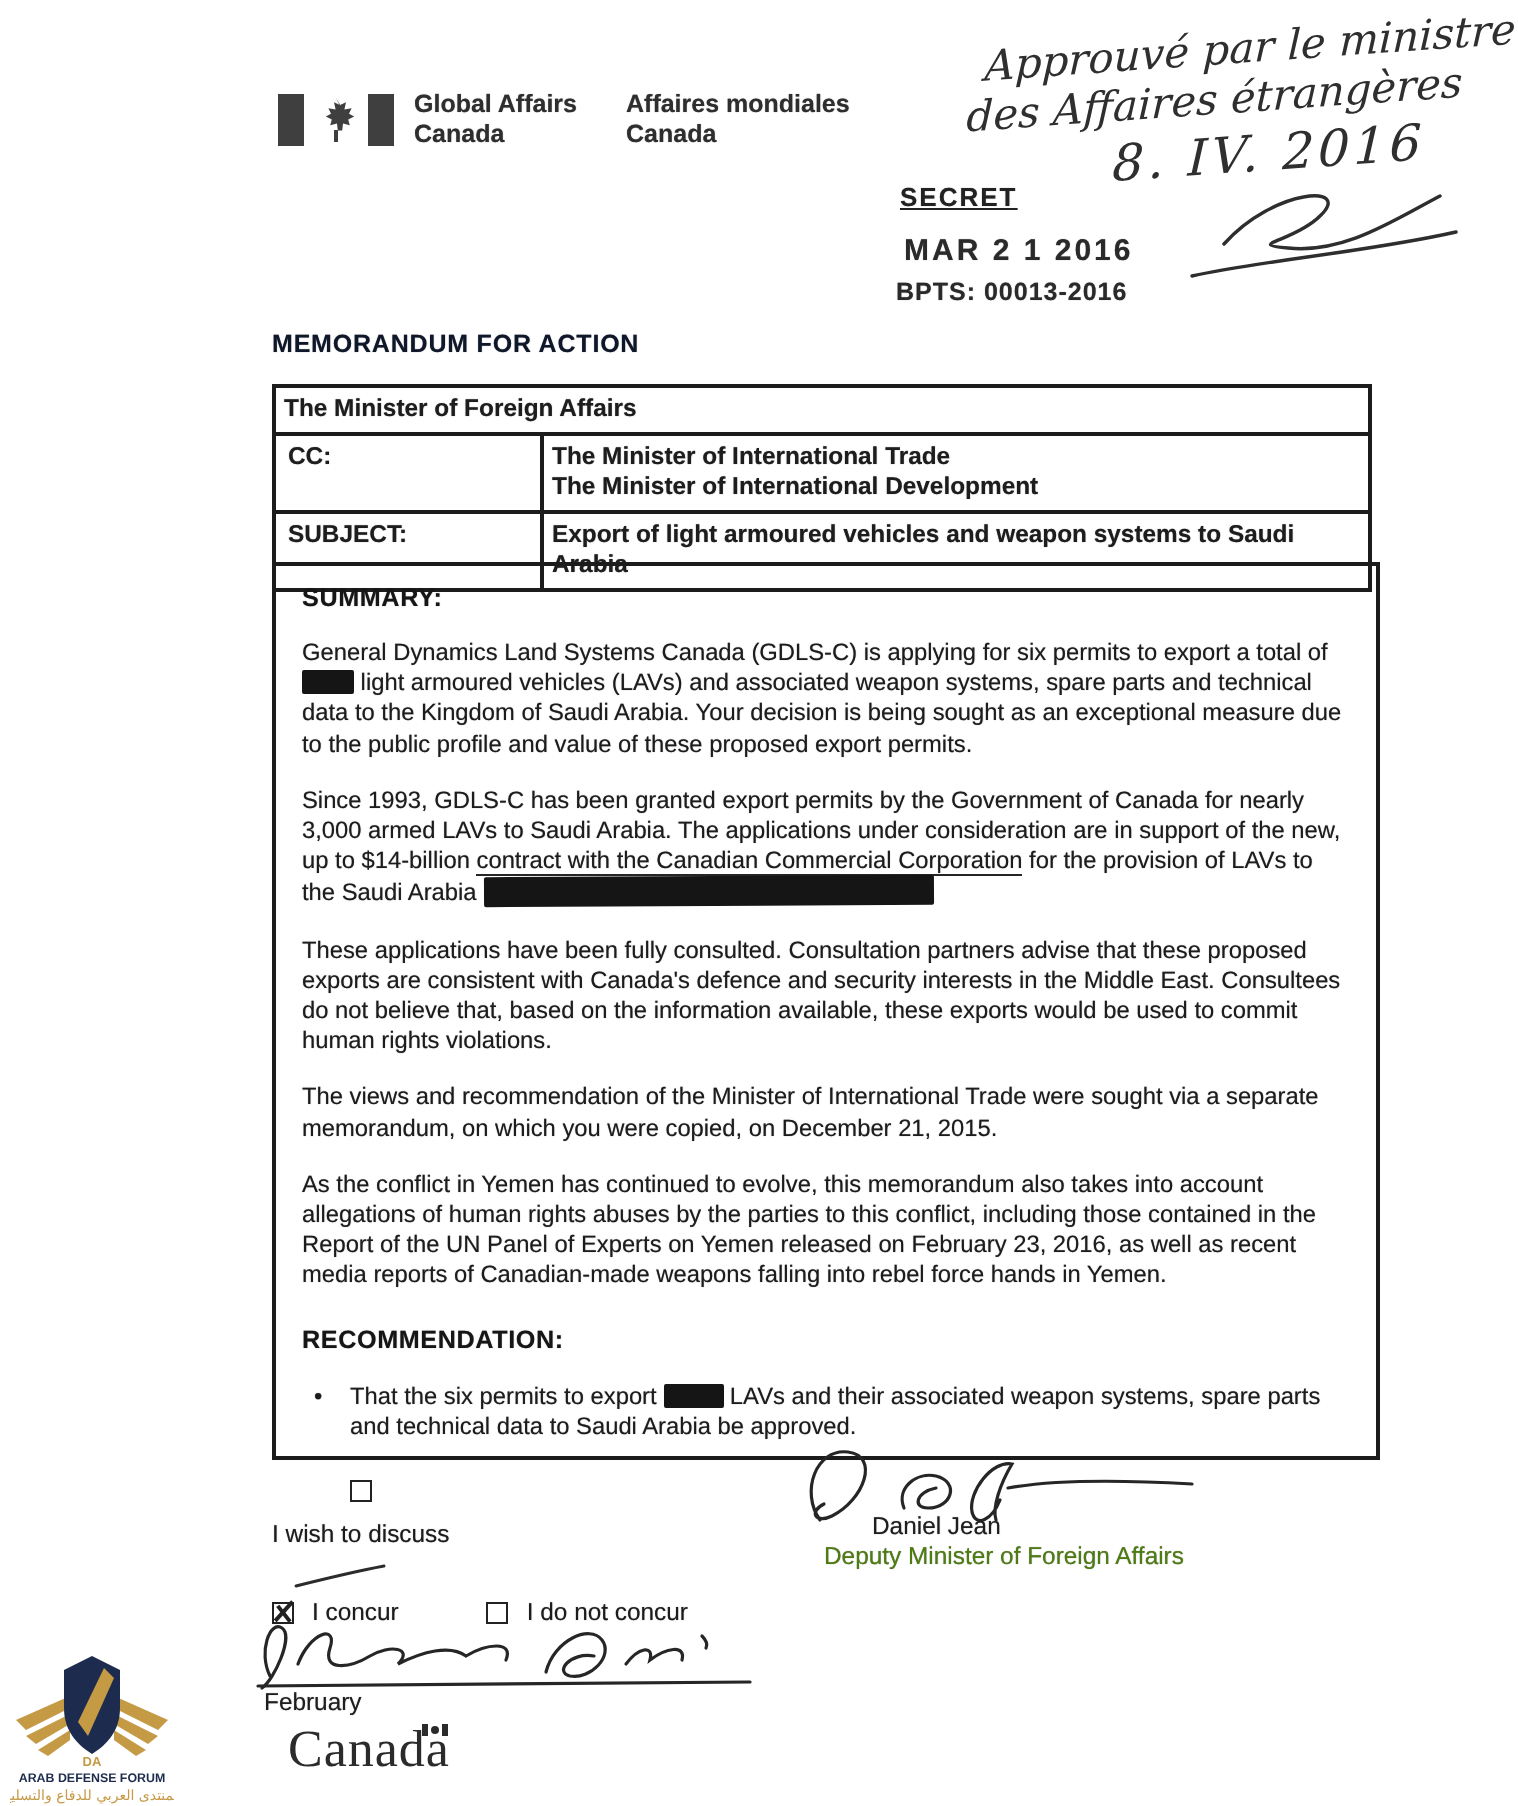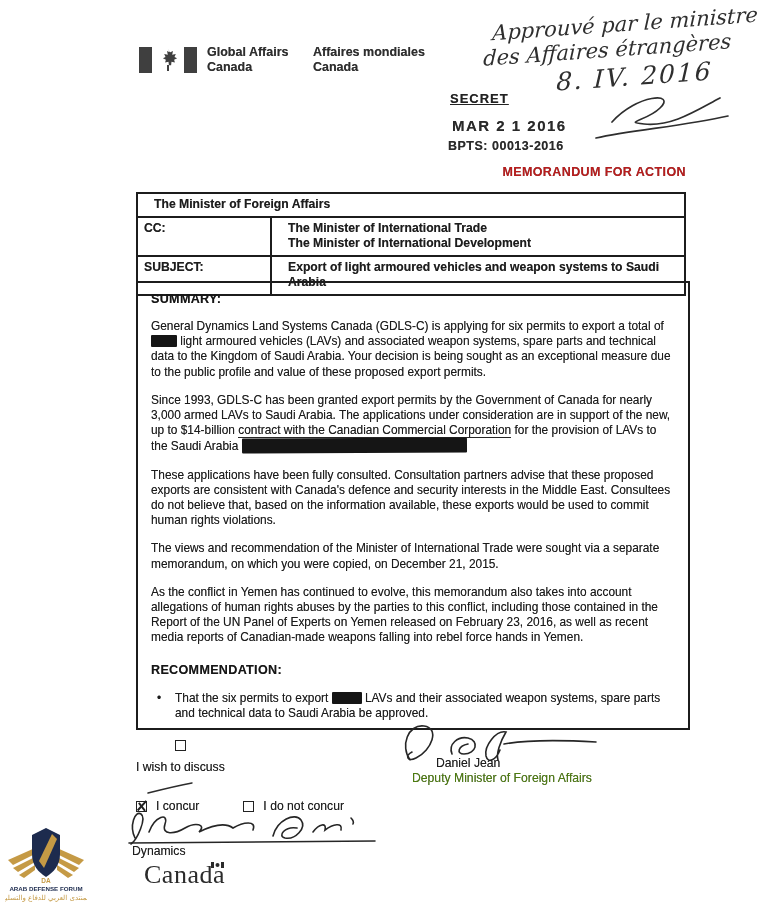--- a/index.html
+++ b/index.html
@@ -20,28 +20,28 @@
   .annotation { position:absolute; font-family:"DejaVu Serif", serif; font-style:italic; color:#2f2f2f; transform:rotate(-4deg) skewX(-6deg); white-space:nowrap; }
   .ann1 { left:492px; top:12px;  font-size:21px; }
   .ann2 { left:483px; top:38px;  font-size:21px; }
   .ann3 { left:556px; top:62px;  font-size:25px; letter-spacing:2px; }
   .approval-sig { position:absolute; left:592px; top:92px; }
 
   .classification { position:absolute; left:450px; top:91px; font-size:13px; font-weight:bold; letter-spacing:1px; text-decoration:underline; color:#222; }
   .stamp { position:absolute; left:452px; top:117px; font-size:15px; font-weight:600; letter-spacing:1.5px; color:#2a2a2a; }
   .fileref { position:absolute; left:448px; top:139px; font-size:12.5px; font-weight:600; letter-spacing:.5px; color:#2a2a2a; }
 
-  .doc-title { position:absolute; left:136px; top:165px; width:550px; text-align:right; font-size:12.5px; font-weight:bold; letter-spacing:.4px; color:#b91c1c; }
+  .doc-title { position:absolute; left:136px; top:165px; width:550px; text-align:left; font-size:12.5px; font-weight:bold; letter-spacing:.4px; color:#0f172a; }
 
   
   .routing { position:absolute; left:136px; top:192px; width:550px; border:2px solid #1c1c1c; }
   .rt-row { display:flex; border-top:2px solid #1c1c1c; }
   .rt-row:first-child { border-top:none; }
   .rt-label { width:134px; border-right:2px solid #1c1c1c; padding:3px 8px 3px 6px; font-weight:bold; font-size:12.2px; }
-  .rt-value { flex:1; padding:3px 16px; font-weight:bold; font-size:12.2px; line-height:15.5px; }
+  .rt-value { flex:1; padding:3px 4px; font-weight:bold; font-size:12.2px; line-height:15.5px; }
 
   
   .summary-box { position:absolute; left:136px; top:281px; width:554px; height:449px; border:2px solid #1c1c1c; padding:9px 13px 8px 13px; }
   .sec-heading { font-size:12.6px; font-weight:bold; letter-spacing:.3px; margin-bottom:13px; color:#161616; }
   .para { font-size:11.9px; line-height:15.2px; margin-bottom:13px; color:#1c1c1c; }
   .pen-underline { border-bottom:1.6px solid #262626; }
   .redaction { display:inline-block; background:#151515; height:12px; vertical-align:-2px; border-radius:1px; }
   .redaction.tall { height:15px; vertical-align:-3px; transform:rotate(-.3deg); }
   .rec-heading { font-size:12.6px; font-weight:bold; letter-spacing:.3px; margin:17px 0 14px 0; color:#161616; }
   .bullet-row { display:flex; font-size:11.9px; line-height:15.2px; color:#1c1c1c; }
@@ -177,21 +177,21 @@
 
   <svg class="min-sig" width="265" height="45" viewBox="0 0 265 45">
     <g fill="none" stroke="#262626" stroke-width="1.6" stroke-linecap="round">
       <path d="M8 32 C 2 20, 8 4, 14 8 C 20 12, 10 34, 4 38"></path>
       <path d="M22 26 C 28 10, 42 6, 38 18 C 34 30, 48 28, 58 22 C 68 16, 80 18, 72 26 C 84 20, 98 16, 106 22 C 116 16, 130 14, 126 24"></path>
       <path d="M146 30 C 150 14, 168 6, 174 14 C 180 22, 168 34, 158 32 C 150 30, 158 20, 170 22"></path>
       <path d="M186 26 C 192 18, 200 16, 198 24 C 206 18, 216 16, 214 24 M224 12 C 226 14, 227 16, 226 18"></path>
       <path d="M2 37 L 248 35"></path>
     </g>
   </svg>
-  <div class="minister-label scantext">Dynamics</div>
+  <div class="minister-label scantext">February</div>
 
   <div class="wordmark">
     <span>Canada</span><svg class="wm-flag" width="13" height="8" viewBox="0 0 13 8">
       <rect x="0" y="1" width="3" height="6" fill="#2b2b2b"></rect>
       <rect x="10" y="1" width="3" height="6" fill="#2b2b2b"></rect>
       <circle cx="6.5" cy="4" r="2" fill="#2b2b2b"></circle>
     </svg>
   </div>
 
   <svg class="watermark" width="82" height="82" viewBox="0 0 82 82">

